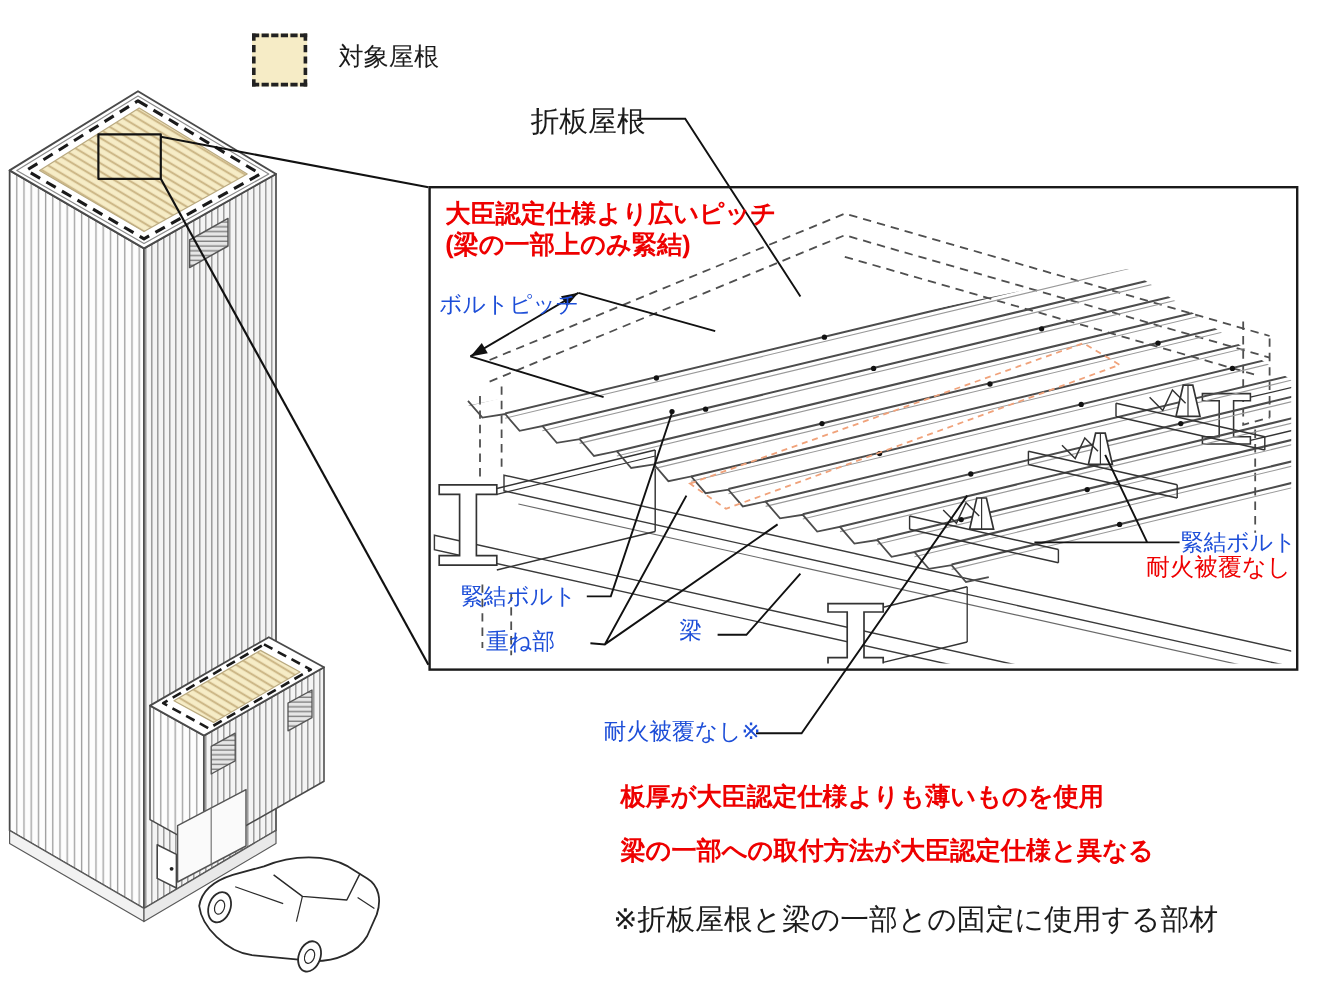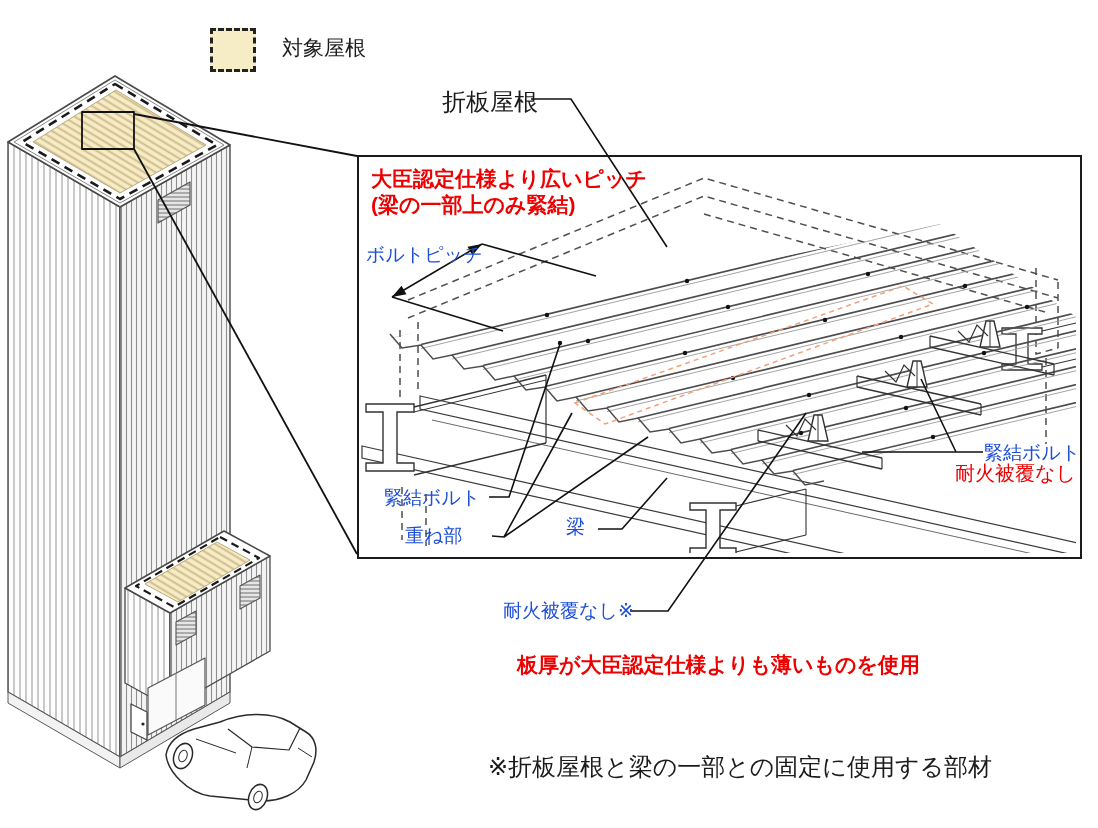--- a/index.html
+++ b/index.html
@@ -250,16 +250,17 @@
 
     <div class="lbl jp" style="left:566px;top:515px;">梁</div>
 
     <div class="lbl jp" style="left:984px;top:441px;">緊結ボルト</div>
 
     <div class="lbl red-sm" style="left:955px;top:461px;">耐火被覆なし</div>
 
     <div class="lbl jp" style="left:503px;top:599px;">耐火被覆なし※</div>
 
     <div class="lbl red" style="left:517px;top:652px;text-align:center;">板厚が大臣認定仕様よりも薄いものを使用</div>
-
-    <div class="lbl jp-lg" style="left:488px;top:752px;">※折板屋根と梁の一部との固定に使用する部材</div>
+    <div class="lbl red" style="left:517px;top:697px;">梁の一部への取付方法が大臣認定仕様と異なる</div>
+
+    <div class="lbl jp-lg" style="left:511px;top:752px;">※折板屋根と梁の一部との固定に使用する部材</div>
   </div>
 </div>
 
 </body></html>

